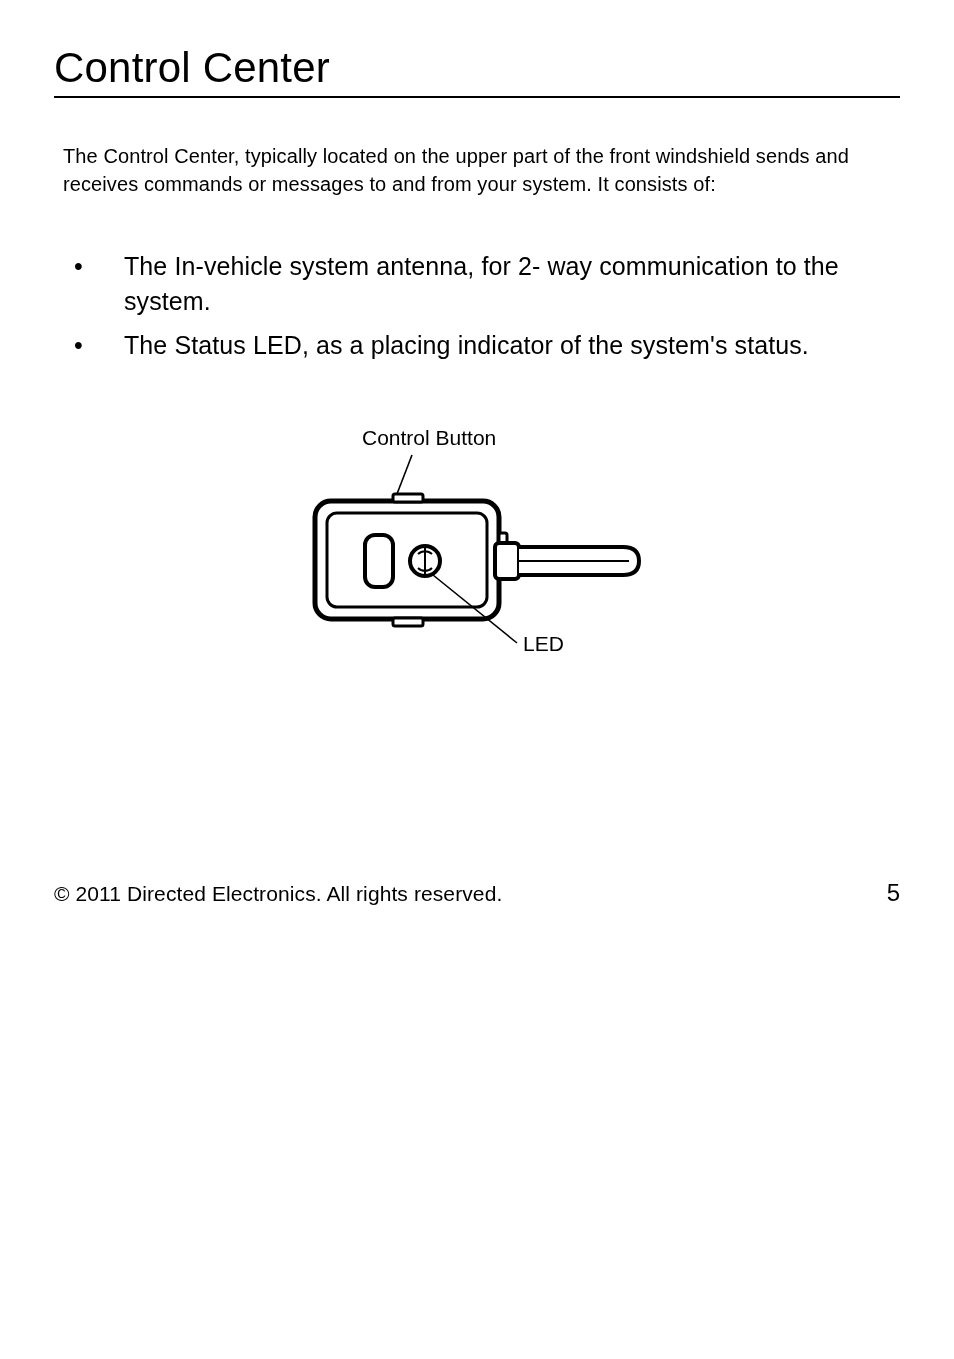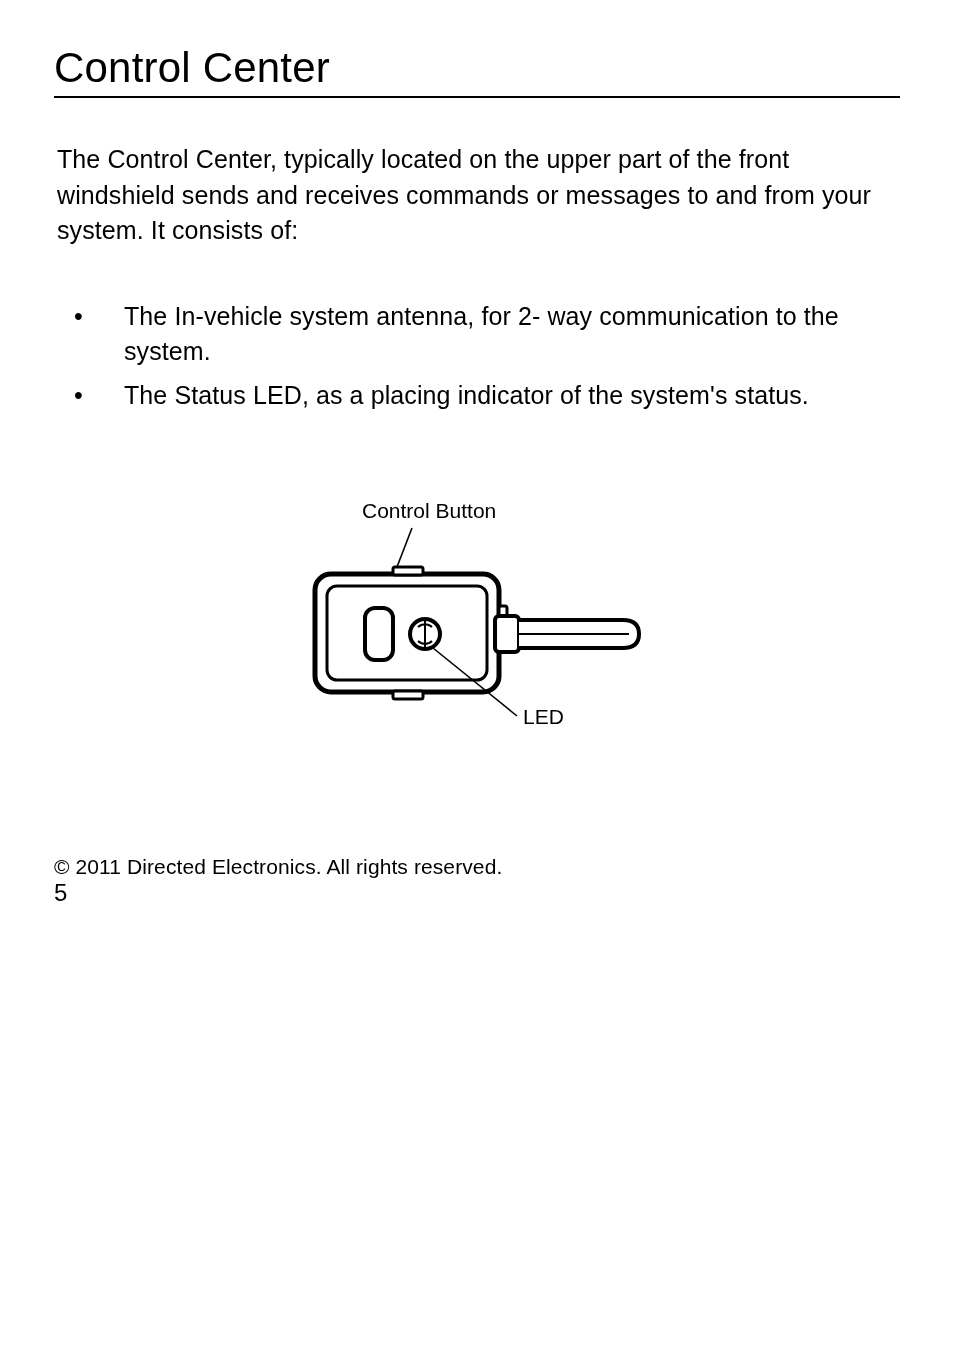--- a/index.html
+++ b/index.html
@@ -26,24 +26,24 @@
       margin: 0 0 6px 0;
       letter-spacing: 0.2px;
       line-height: 1.05;
     }
     .title-underline {
       border: none;
       border-top: 2px solid #000;
       margin: 0 0 44px 0;
     }
     .intro {
-      font-size: 25px;
+      font-size: 20px;
       font-weight: 300;
       line-height: 1.42;
-      margin: 0 0 50px 3px;
+      margin: 0 0 50px 9px;
       letter-spacing: 0.1px;
     }
     ul.bullets {
       list-style: none;
       margin: 0;
       padding: 0;
     }
     ul.bullets li {
       font-size: 25px;
       font-weight: 300;
@@ -57,41 +57,40 @@
       content: "•";
       position: absolute;
       left: 12px;
       top: 0;
       font-size: 25px;
       line-height: 1.42;
     }
     .figure-wrap {
       width: 100%;
       text-align: center;
-      margin-top: 83px;
+      margin-top: 60px;
     }
     .figure-wrap svg {
       display: inline-block;
     }
     .fig-label {
       font-family: "Myriad Pro", "Segoe UI", "Helvetica Neue", Arial, sans-serif;
       font-size: 21px;
       font-weight: 400;
     }
     .footer {
       position: absolute;
       bottom: 54px;
       left: 54px;
       right: 54px;
       display: flex;
       justify-content: space-between;
       align-items: baseline;
       font-size: 21px;
       font-weight: 300;
-      flex-direction: column;
     }
     .footer .copyright {
       letter-spacing: 0.1px;
     }
     .footer .pagenum {
       font-size: 24px;
     }
   </style>
 </head>
 <body>

